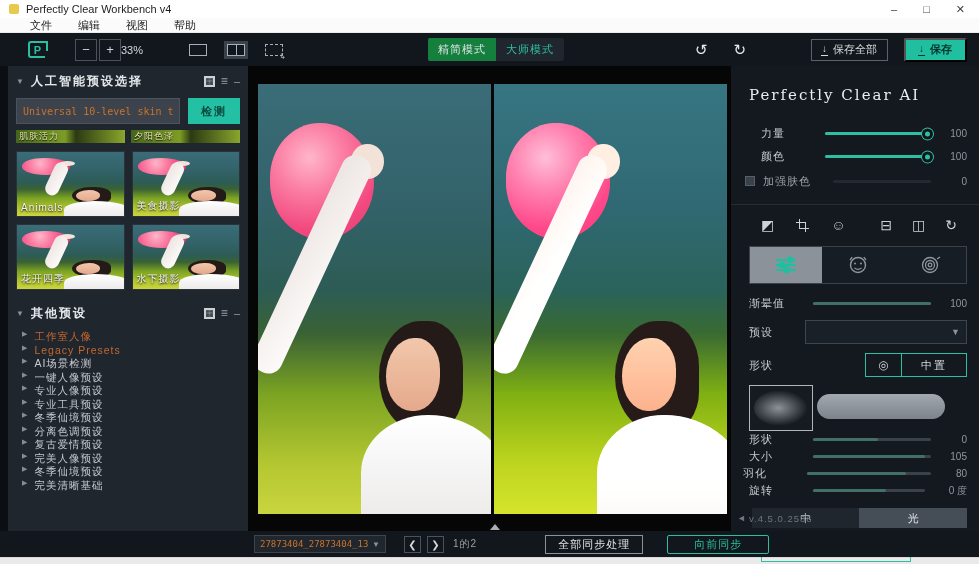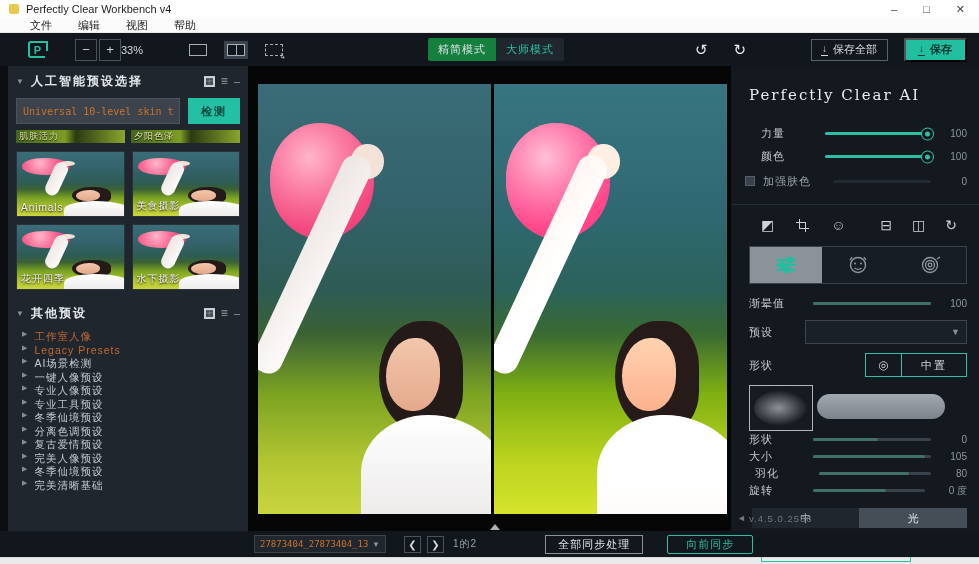--- a/index.html
+++ b/index.html
@@ -126,21 +126,21 @@
   .bottombar{height:26px;background:#12171d;display:flex;align-items:center;position:relative}
   .handle{position:absolute;top:-7px;left:50%;width:0;height:0;border-left:5px solid transparent;border-right:5px solid transparent;border-bottom:6px solid #a9afb5}
   .file-select{margin-left:254px;width:132px;height:18px;border:1px solid #3d444d;background:#20262d;display:flex;align-items:center;padding:0 5px;gap:4px}
   .file-select .fname{font-size:9px;color:#c9732c;font-family:"DejaVu Sans Mono",monospace;white-space:nowrap;overflow:hidden}
   .file-select .caret{margin-left:auto;color:#8a9199;font-size:8px}
   .nav-btn{width:17px;height:17px;border:1px solid #4a525b;color:#d3d8dd;font-size:10px;display:flex;align-items:center;justify-content:center;background:transparent}
   .nav-btn.first{margin-left:18px}
   .nav-btn+.nav-btn{margin-left:6px}
   .page{font-size:10px;color:#9aa1a8;margin-left:9px;letter-spacing:1px}
   .btn-syncall{margin-left:68px;height:19px;border:1px solid #8b929a;color:#e0e4e8;font-size:11px;padding:0 12px;display:flex;align-items:center;letter-spacing:1px;background:transparent}
-  .btn-syncfwd{margin-left:24px;height:19px;border:1px solid #2bbf9f;color:#2bbf9f;font-size:11px;padding:0 18px;display:flex;align-items:center;letter-spacing:1px;border-radius:2px;background:transparent}
+  .btn-syncfwd{margin-left:24px;height:19px;border:1px solid #2bbf9f;color:#2bbf9f;font-size:11px;padding:0 26px;display:flex;align-items:center;letter-spacing:1px;border-radius:2px;background:transparent}
   .statusstrip{height:7px;background:#eaeaea;border-top:1px solid #d9d9d9}
   svg{display:block}
 </style>
 </head>
 <body>
 
 <div class="app">
 
   <div class="titlebar">
     <span class="app-icon"></span>
@@ -443,21 +443,21 @@
           </div>
         <span class="s-value">0</span>
       </div>
       <div class="slider-row" style="margin-left:18px;height:17px">
         <span class="s-label">大小</span>
         <div class="s-track">
             <div class="s-fill dim" style="width:95%"></div>
           </div>
         <span class="s-value">105</span>
       </div>
-      <div class="slider-row" style="margin-left:24px;height:17px">
+      <div class="slider-row" style="margin-left:12px;height:17px">
         <span class="s-label">羽化</span>
         <div class="s-track">
             <div class="s-fill dim" style="width:80%"></div>
           </div>
         <span class="s-value">80</span>
       </div>
       <div class="slider-row" style="margin-left:18px;height:17px">
         <span class="s-label">旋转</span>
         <div class="s-track">
             <div class="s-fill dim" style="width:65%"></div>

